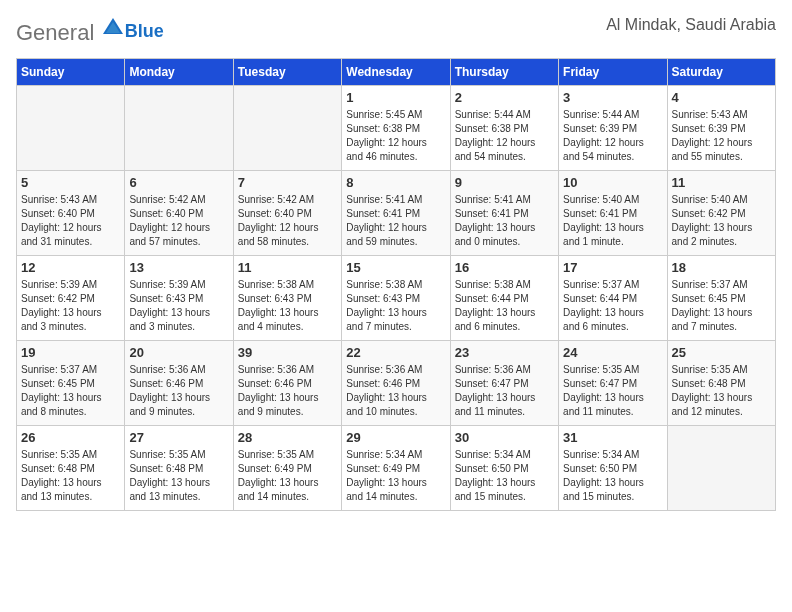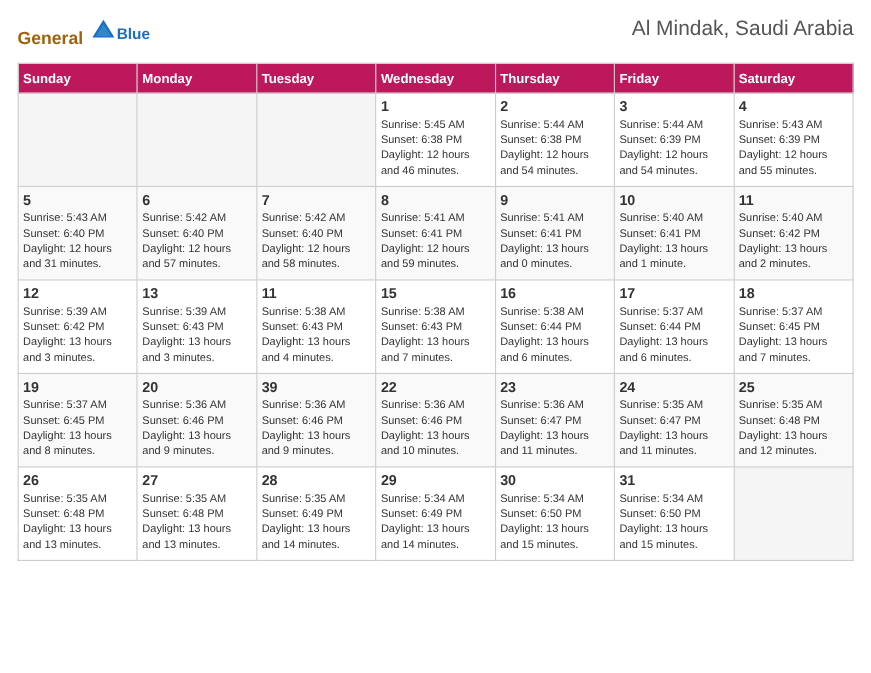--- a/index.html
+++ b/index.html
@@ -14,53 +14,53 @@
       display: flex;
       justify-content: space-between;
       align-items: flex-start;
       margin-bottom: 12px;
     }
     .logo {
       display: flex;
       align-items: center;
     }
     .logo-text-general {
-      font-size: 16px;
-      font-weight: bold;
-      color: #a16207;
+      font-size: 22px;
+      font-weight: normal;
+      color: #737373;
     }
     .logo-text-blue {
-      font-size: 14px;
+      font-size: 18px;
       font-weight: bold;
       color: #1a6fc4;
     }
     .logo-icon {
       width: 24px;
       height: 24px;
       margin-left: 2px;
     }
     .title-area {
       text-align: right;
     }
     .month-title {
       font-size: 32px;
       font-weight: bold;
       color: #333;
     }
     .location-title {
-      font-size: 19px;
+      font-size: 16px;
       color: #555;
     }
     table {
       width: 100%;
       border-collapse: collapse;
       table-layout: fixed;
     }
     th {
-      background-color: #be185d;
+      background-color: #1d4ed8;
       color: #fff;
       font-size: 12px;
       font-weight: bold;
       padding: 6px 4px;
       text-align: left;
       border: 1px solid #ccc;
     }
     td {
       border: 1px solid #ccc;
       vertical-align: top;

